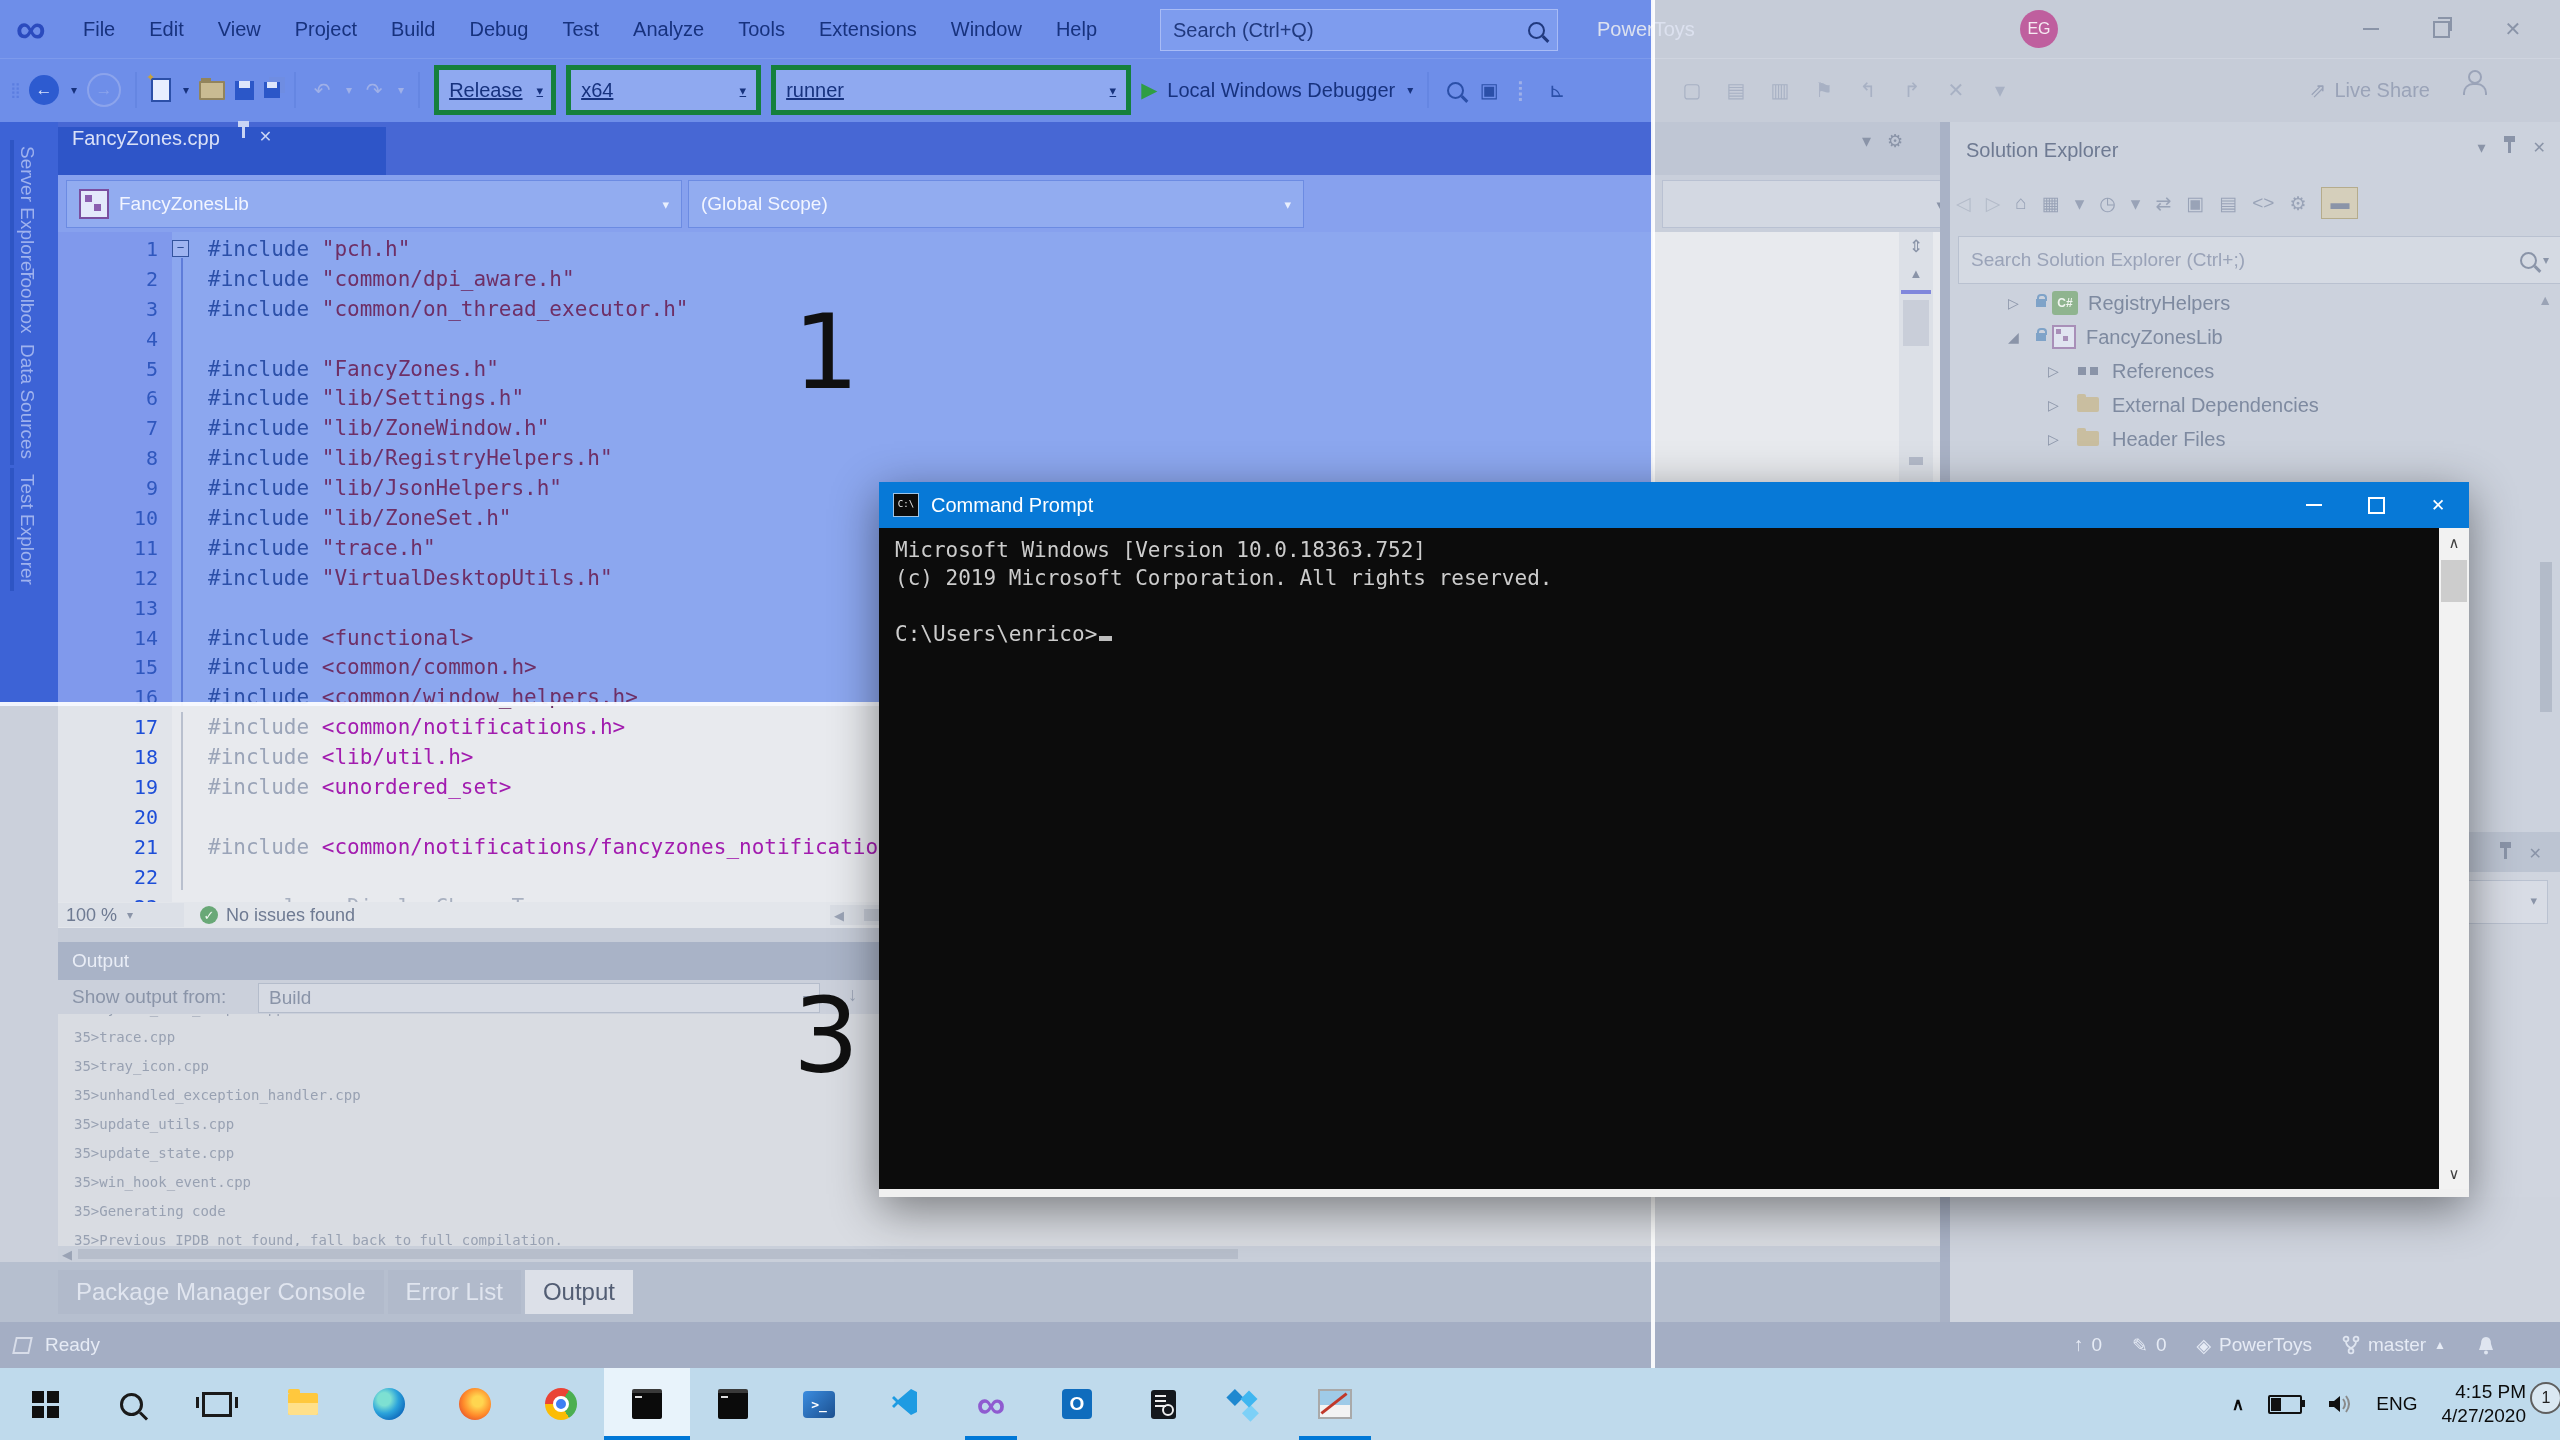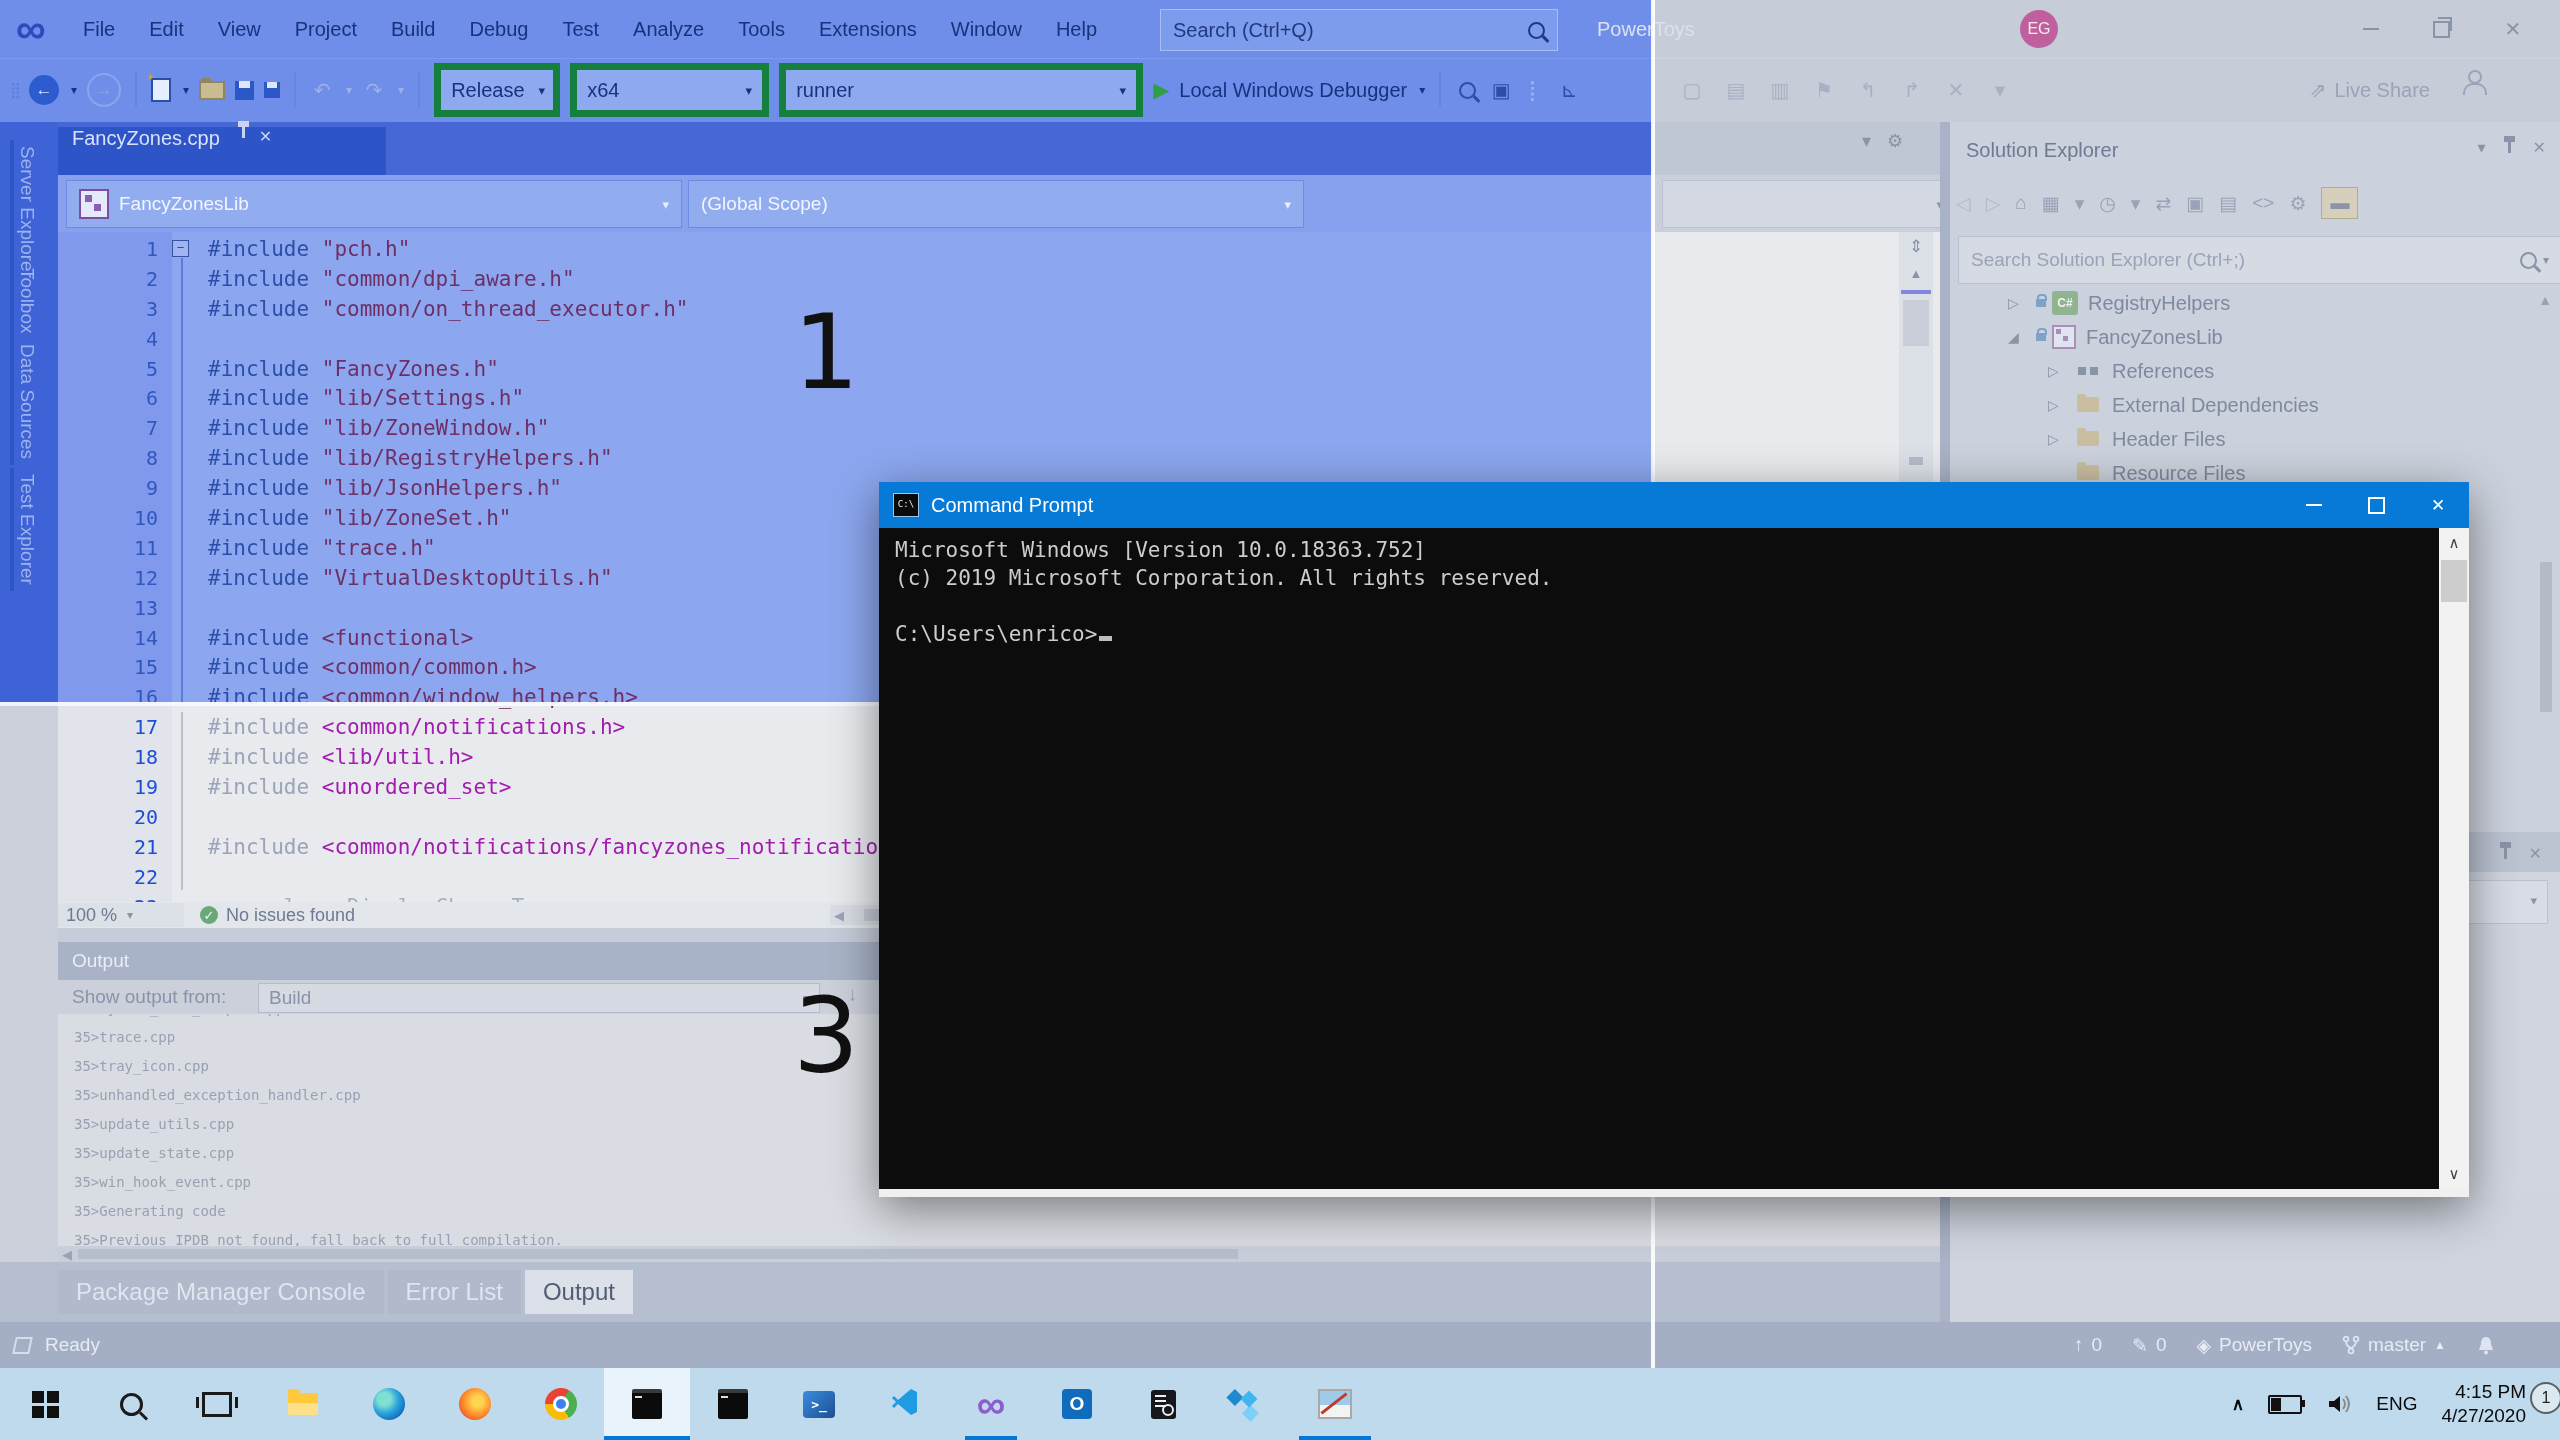--- a/index.html
+++ b/index.html
@@ -38,21 +38,21 @@
   .i-circle.back{background:#2D5BD0;color:#D9E2FB;}
   .i-circle.fwd{border:2px solid #8CA4EC;color:#8CA4EC;background:transparent;}
   .i-doc{width:16px;height:20px;background:#E7EEFF;border:2px solid #2B4FA8;position:relative;display:inline-block;}
   .i-doc::after{content:'✦';position:absolute;left:-7px;top:-9px;font-size:11px;color:#C8A23C;}
   .i-open{width:22px;height:15px;background:#C9BB92;border:2px solid #92845C;border-radius:1px;display:inline-block;position:relative;}
   .i-open::before{content:'';position:absolute;top:-5px;left:0;width:10px;height:3px;background:#92845C;}
   .i-save{width:19px;height:19px;background:#2B57C8;position:relative;display:inline-block;}
   .i-save::before{content:'';position:absolute;left:4px;top:0;width:11px;height:7px;background:#DDE6FB;}
   .i-saveall{width:16px;height:16px;background:#2B57C8;position:relative;display:inline-block;box-shadow:5px -5px 0 #6F8DE2;}
   .i-saveall::before{content:'';position:absolute;left:3px;top:0;width:10px;height:6px;background:#DDE6FB;}
-  .combo{height:40px;background:#8FA9F0;border:7px solid #15803d;display:inline-flex;align-items:center;padding:0 10px;color:#17327E;font-size:20px;}
+  .combo{height:40px;background:#8FA9F0;border:5px solid #15803d;display:inline-flex;align-items:center;padding:0 10px;color:#17327E;font-size:20px;text-decoration:underline;}
   .combo .cx{margin-left:auto;padding-left:14px;font-size:13px;}
   .play{color:#2F9E44;font-size:21px;}
   #dbg-label{color:#17327E;font-size:20px;}
   #liveshare{right:130px;top:58px;height:64px;color:#9AA3B8;font-size:20px;gap:8px;}
   #person-icon{right:74px;top:70px;width:26px;height:24px;position:absolute;}
   #person-icon::before{content:'';position:absolute;left:8px;top:0;width:10px;height:10px;border-radius:50%;border:2px solid #9AA3B8;}
   #person-icon::after{content:'';position:absolute;left:3px;top:13px;width:20px;height:10px;border-radius:10px 10px 0 0;border:2px solid #9AA3B8;border-bottom:none;}
 
   
   #lstrip-blue{left:0;top:122px;width:58px;height:584px;background:#3D63D6;}
@@ -706,26 +706,20 @@
           <span class="tlabel">External Dependencies</span>
         </div>
 
         <div class="trow lvl2">
           <span class="texp">▷</span>
 
           <span class="ticon i-folder"></span>
           <span class="tlabel">Header Files</span>
         </div>
 
-        <div class="trow lvl2">
-          <span class="texp"></span>
-
-          <span class="ticon i-folder"></span>
-          <span class="tlabel">Resource Files</span>
-        </div>
       </div>
     <span id="se-scroll-up">▲</span>
     <span id="se-thumb"></span>
   </div>
 
   <div class="abs" id="panel2">
     <div id="p2-title"></div>
     <div id="p2-icons">
       <span class="i-pin2"></span>
       <span>✕</span>

